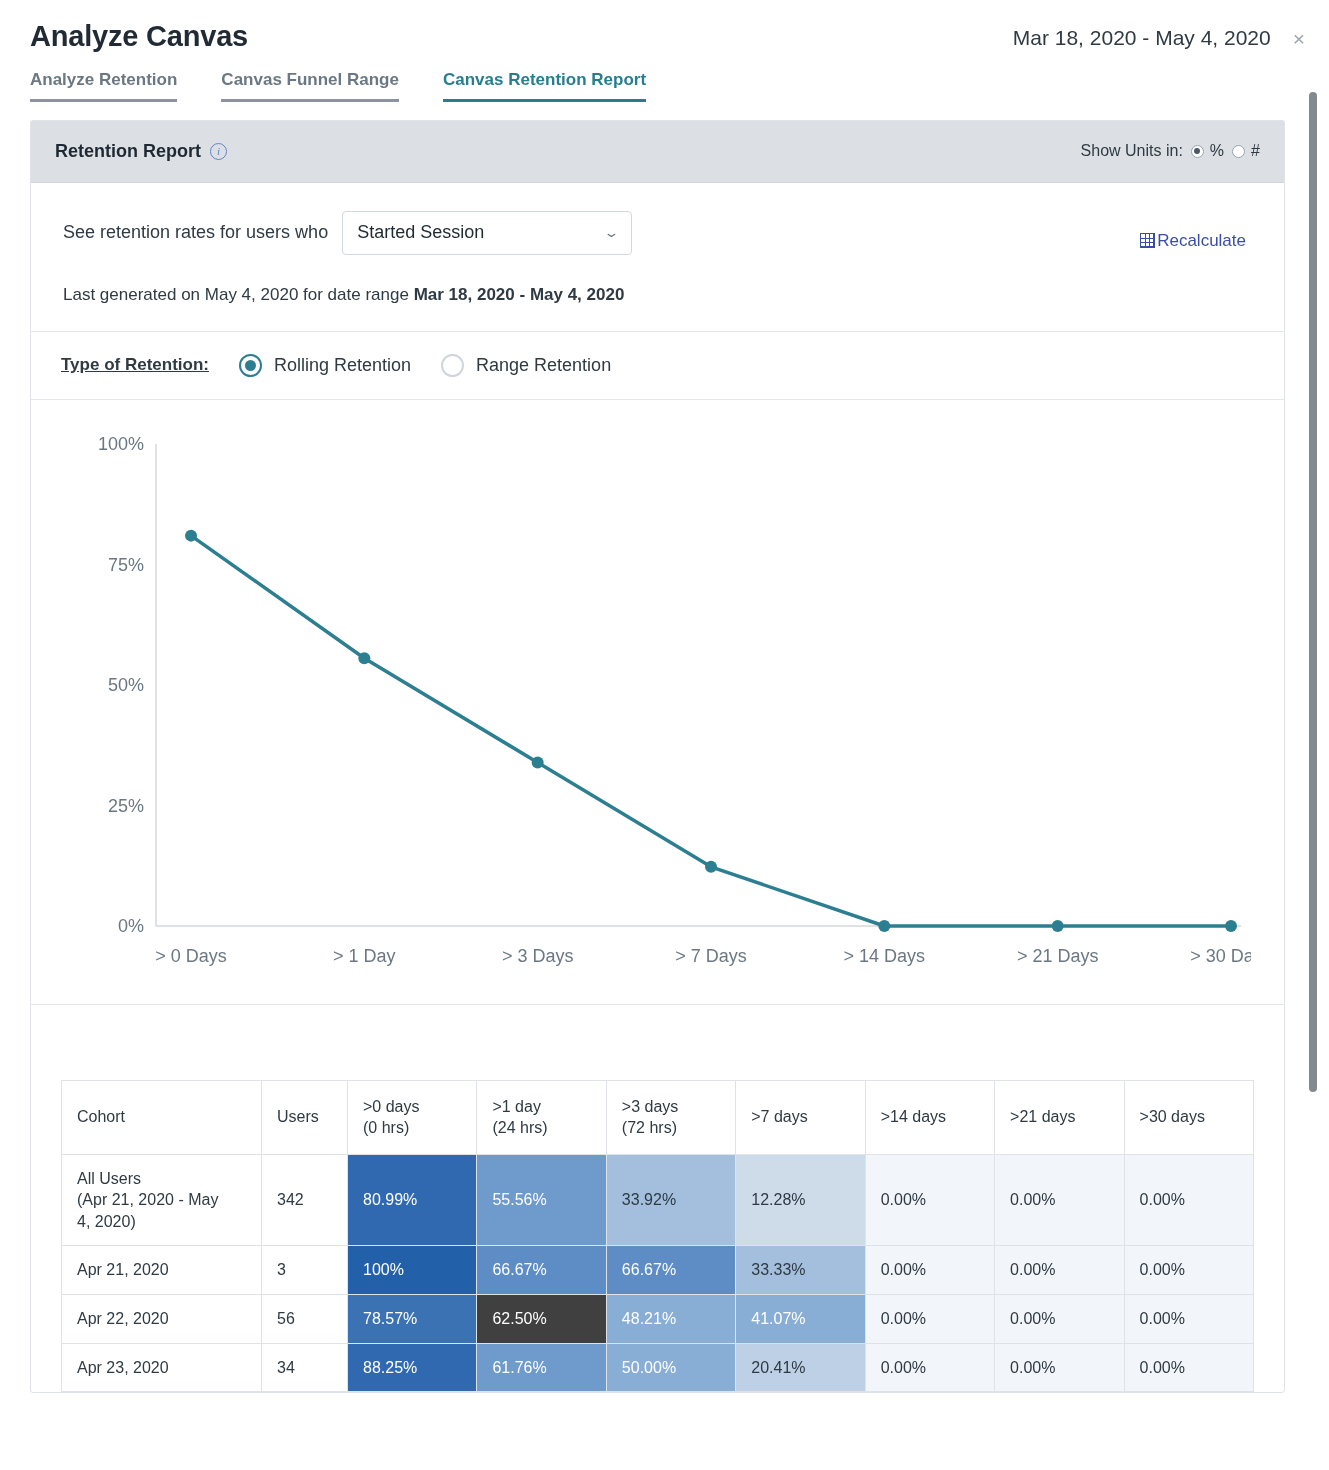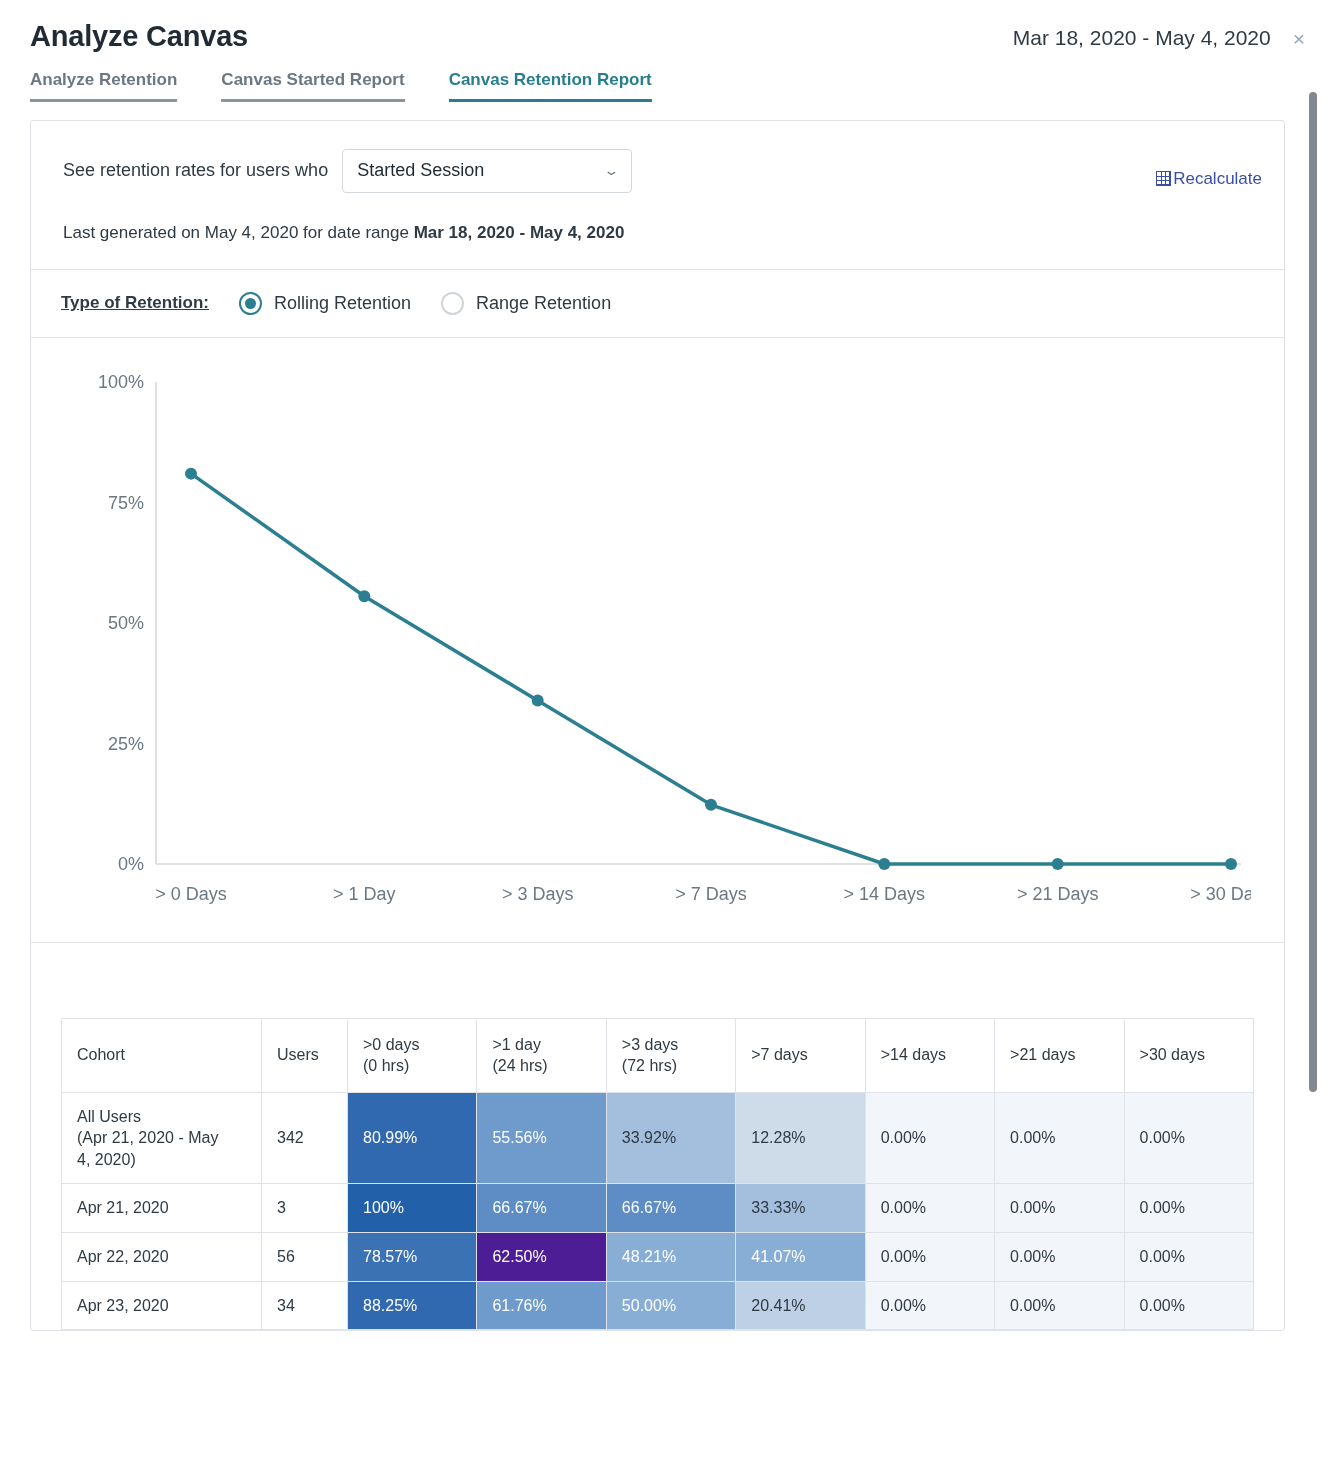--- a/index.html
+++ b/index.html
@@ -164,21 +164,21 @@
     color: #1f2933;
     cursor: pointer;
   }
   .chev {
     color: #6b7883;
     font-size: 13px;
     transform: scaleX(1.5);
   }
   .recalc {
     position: absolute;
-    right: 22px;
+    right: 38px;
     top: 48px;
     display: flex;
     align-items: center;
     gap: 2px;
     color: #3a4ea8;
     font-size: 17px;
     cursor: pointer;
   }
   .grid-icon {
     width: 15px; height: 15px;
@@ -278,26 +278,43 @@
 <div class="page-head">
   <h1 class="page-title">Analyze Canvas</h1>
   <div class="head-right">
     <span class="date-range-label">Mar 18, 2020 - May 4, 2020</span>
     <span class="close-btn">×</span>
   </div>
 </div>
 
 <div class="tabs">
   <div class="tab">Analyze Retention</div>
-  <div class="tab">Canvas Started Report</div>
+  <div class="tab">Canvas Funnel Range</div>
   <div class="tab active">Canvas Retention Report</div>
 </div>
 
 <div class="card">
 
+  <div class="card-header">
+    <div class="card-header-left">
+      <span class="card-title">Retention Report</span>
+      <span class="info-icon">i</span>
+    </div>
+    <div class="units-area">
+      <span>Show Units in:</span>
+      <span class="units-opt">
+        <span class="radio checked"></span>
+        <span>%</span>
+      </span>
+      <span class="units-opt">
+        <span class="radio"></span>
+        <span>#</span>
+      </span>
+    </div>
+  </div>
 
   <div class="controls">
     <div class="control-row">
       <span class="control-label">See retention rates for users who</span>
       <div class="select-box">
         <span>Started Session</span>
         <span class="chev">⌄</span>
       </div>
     </div>
     <div class="recalc">
@@ -422,21 +439,21 @@
             <td class="cell-val" style="background: rgb(242, 245, 249); color: rgb(47, 58, 67);">0.00%</td>
             <td class="cell-val" style="background: rgb(242, 245, 249); color: rgb(47, 58, 67);">0.00%</td>
             <td class="cell-val" style="background: rgb(242, 245, 249); color: rgb(47, 58, 67);">0.00%</td>
           </tr>
           <tr>
             <td class="cohort">
               <div>Apr 22, 2020</div>
             </td>
             <td class="users">56</td>
             <td class="cell-val" style="background: rgb(59, 114, 180); color: rgb(255, 255, 255);">78.57%</td>
-            <td class="cell-val" style="background: #4c1d95; color: rgb(255, 255, 255);">62.50%</td>
+            <td class="cell-val" style="background: #404040; color: rgb(255, 255, 255);">62.50%</td>
             <td class="cell-val" style="background: rgb(137, 174, 213); color: rgb(255, 255, 255);">48.21%</td>
             <td class="cell-val" style="background: rgb(137, 174, 213); color: rgb(255, 255, 255);">41.07%</td>
             <td class="cell-val" style="background: rgb(242, 245, 249); color: rgb(47, 58, 67);">0.00%</td>
             <td class="cell-val" style="background: rgb(242, 245, 249); color: rgb(47, 58, 67);">0.00%</td>
             <td class="cell-val" style="background: rgb(242, 245, 249); color: rgb(47, 58, 67);">0.00%</td>
           </tr>
           <tr>
             <td class="cohort">
               <div>Apr 23, 2020</div>
             </td>

